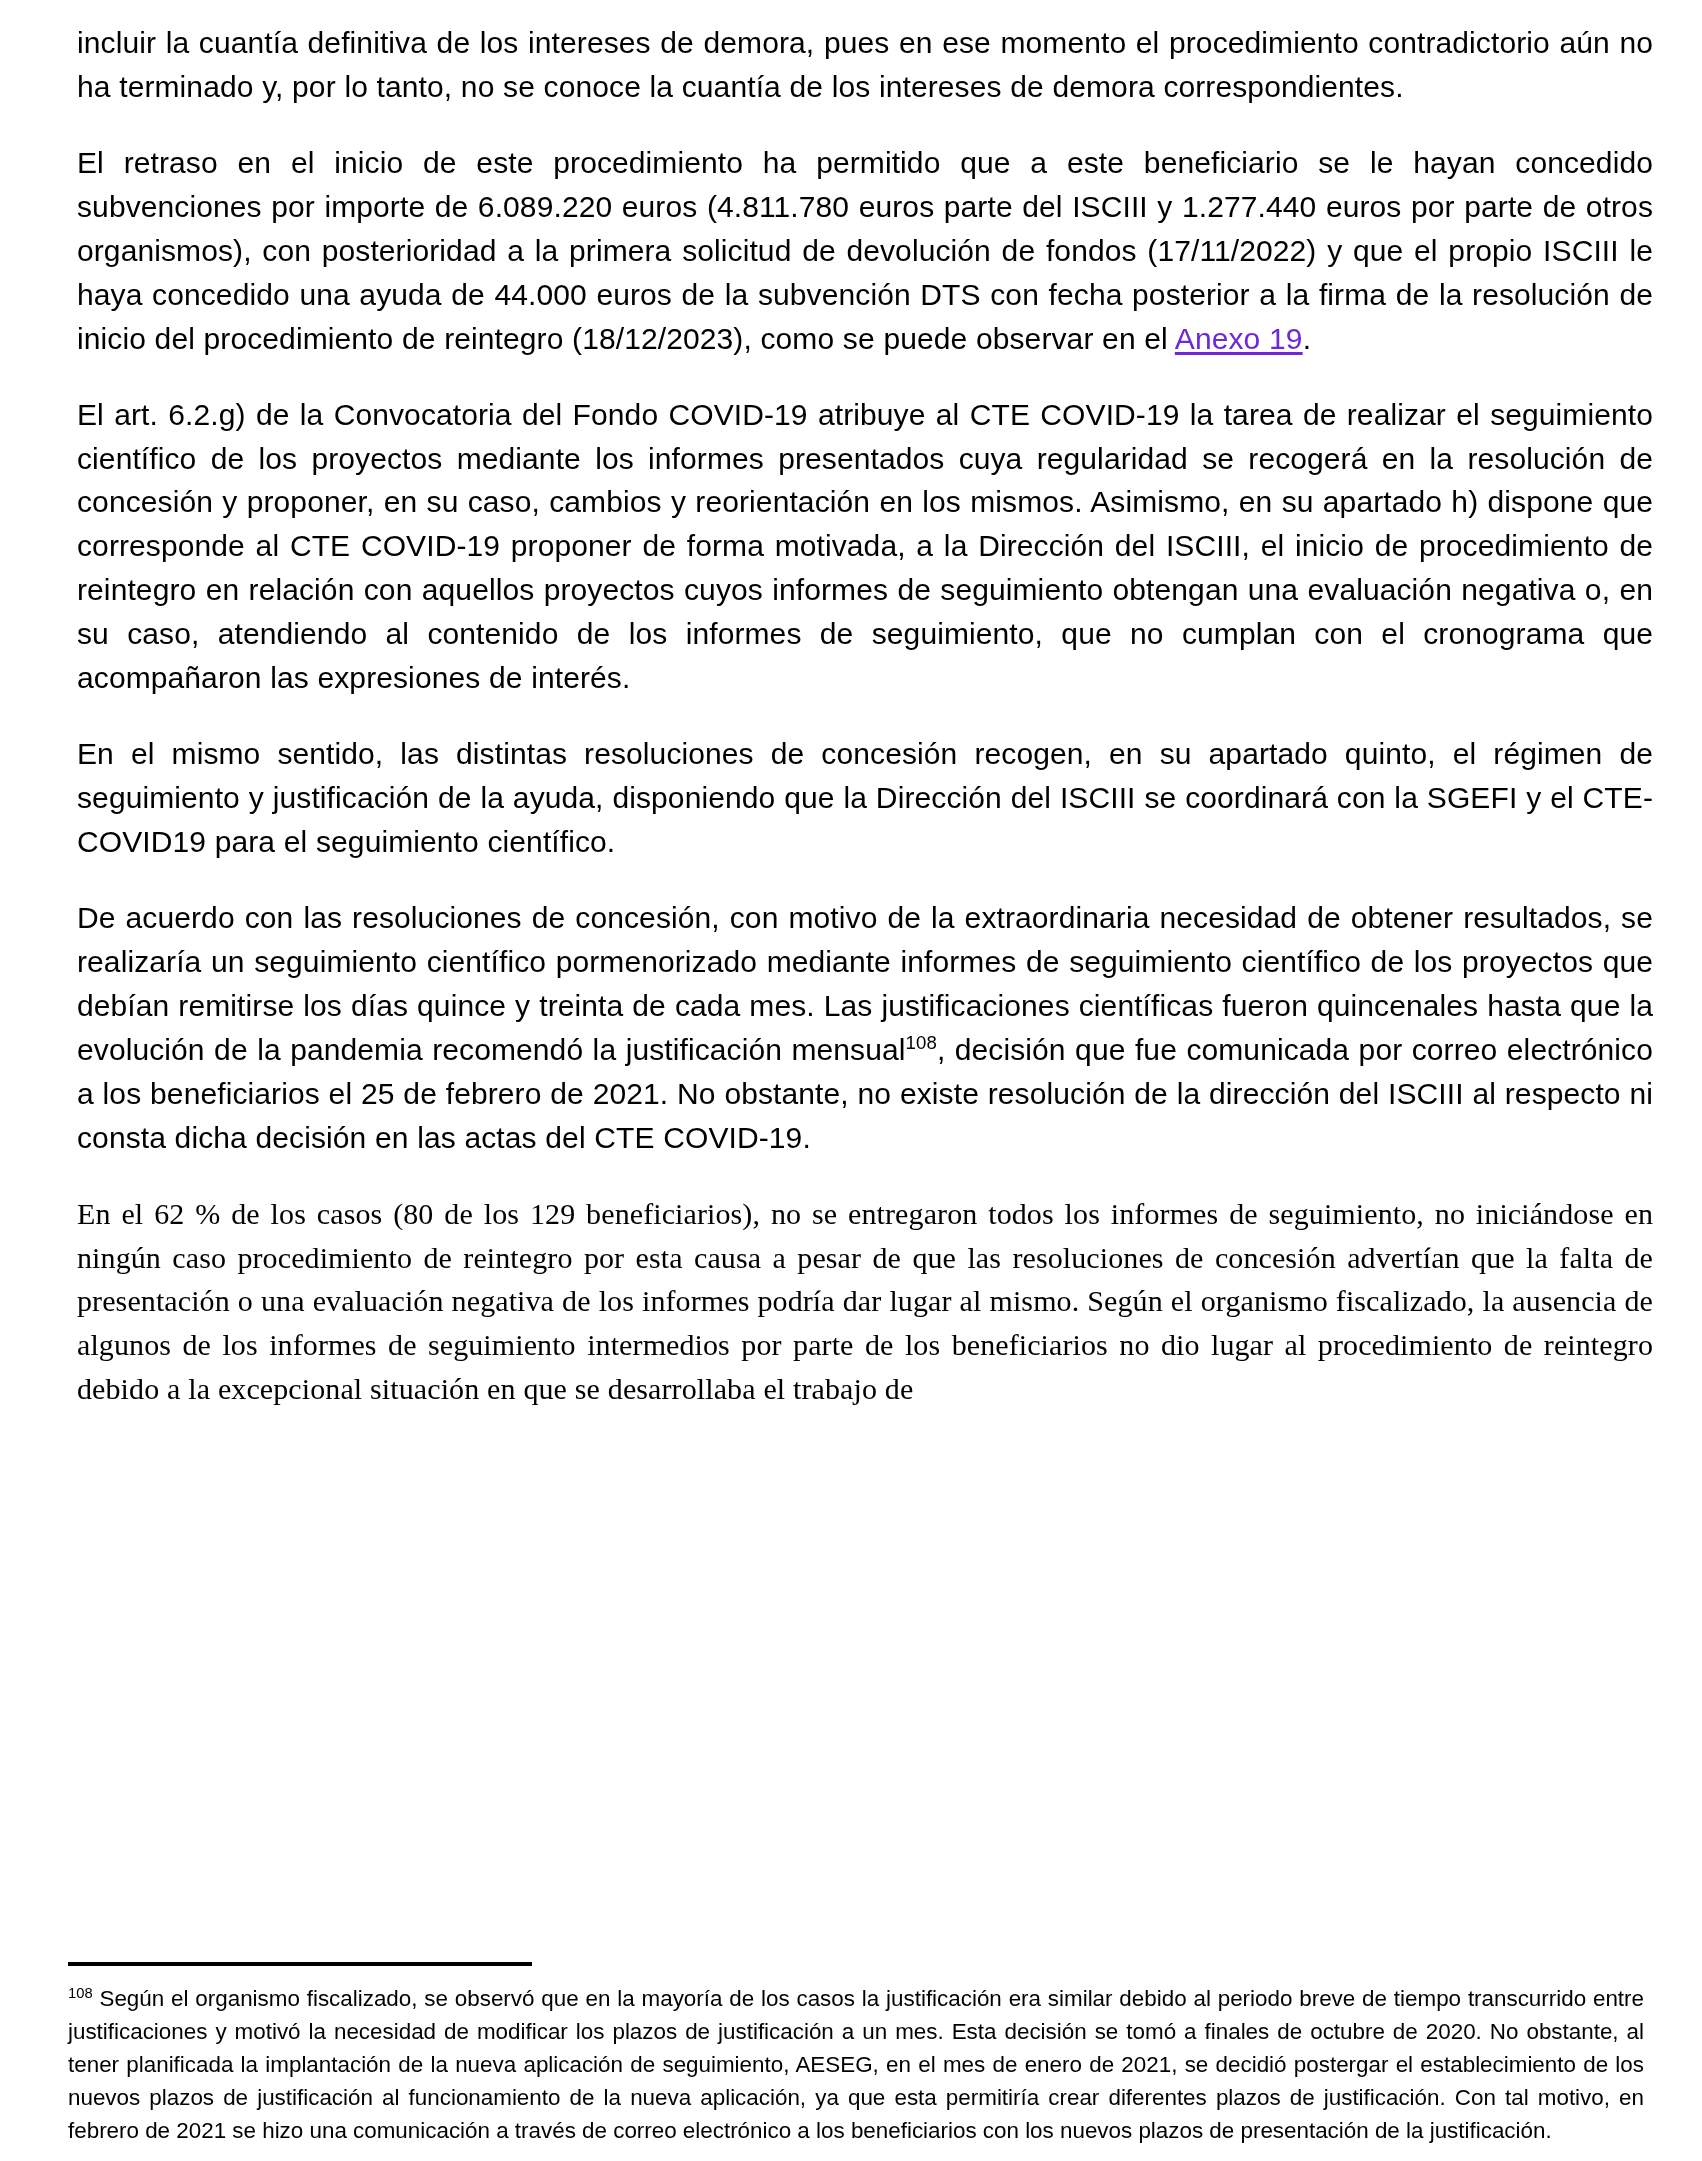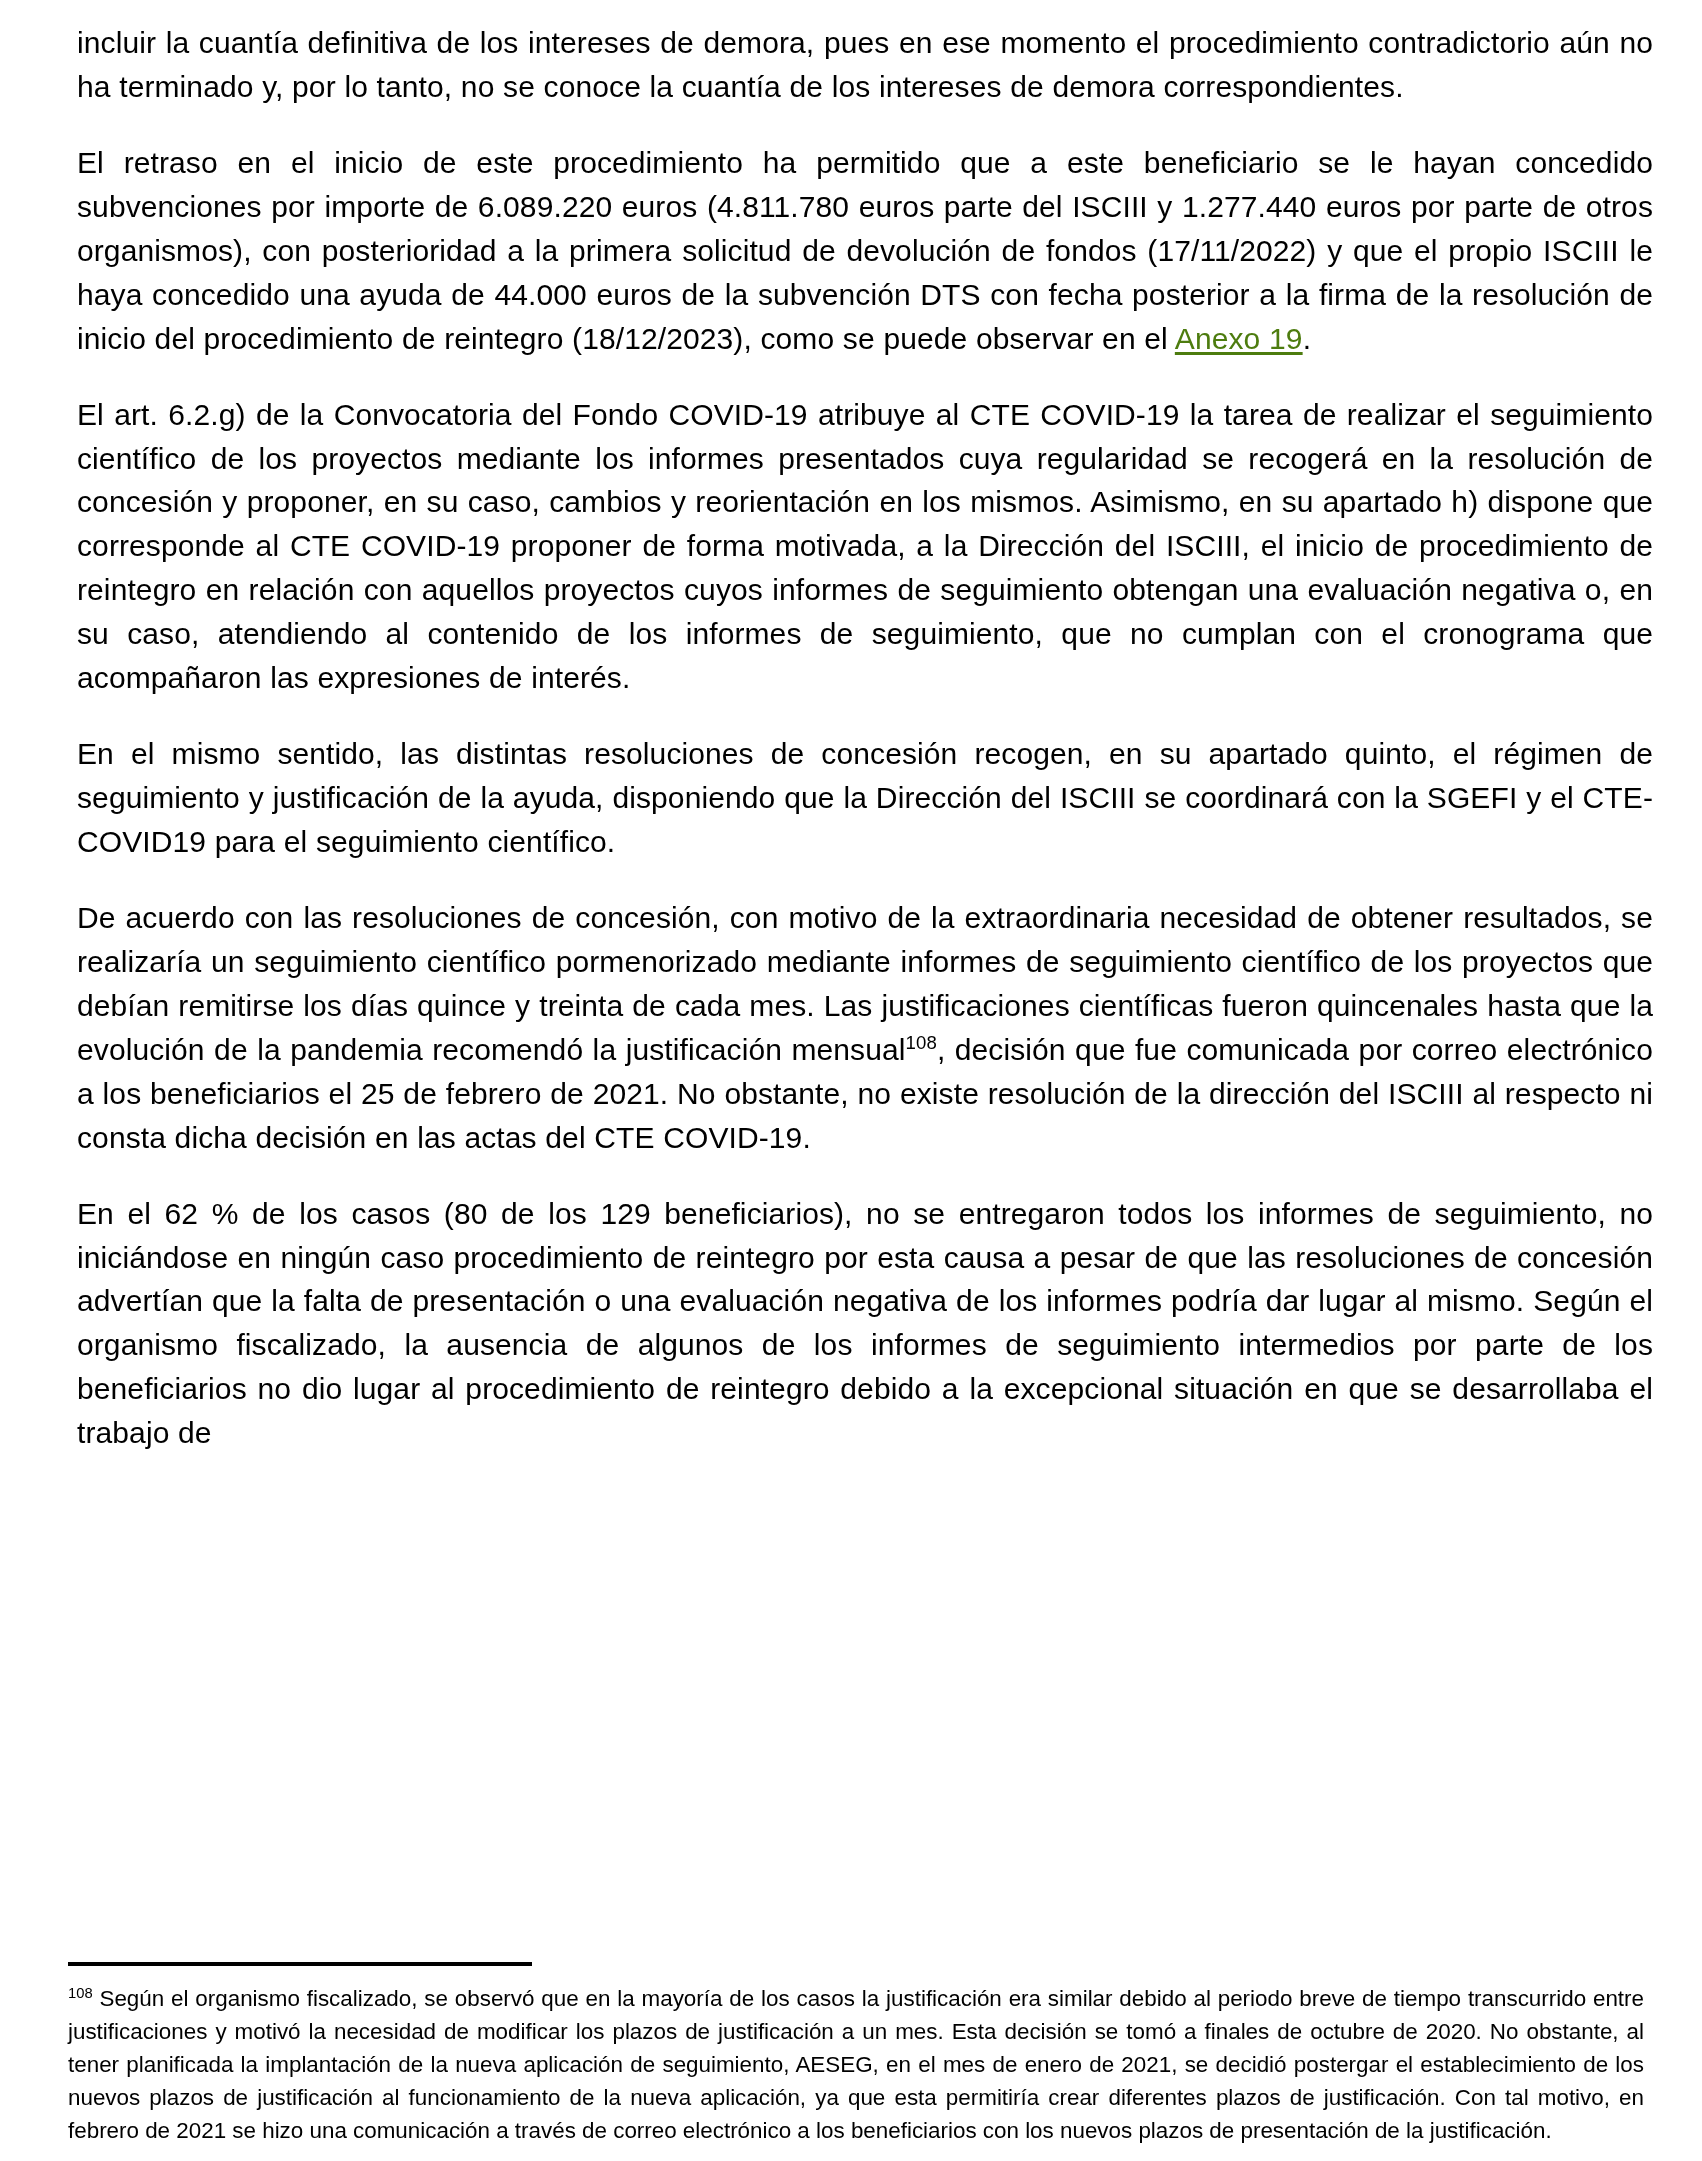--- a/index.html
+++ b/index.html
@@ -28,34 +28,35 @@
     margin: 0 0 32px 0;
     font-size: 30px;
     line-height: 1.465;
     text-align: justify;
     text-justify: inter-word;
     letter-spacing: 0.1px;
     word-spacing: 0.2px;
   }
   p.para.tight {
     margin-bottom: 22px;
+    font-family: Liberation Serif, serif;
   }
   h2.section-heading {
     margin: 29px 0 35px 0;
     font-size: 30px;
     font-weight: bold;
     line-height: 1.4;
     letter-spacing: 0.2px;
   }
   h2.section-heading .num {
     display: inline-block;
     width: 140px;
   }
   a.doc-link {
-    color: #4d7c0f;
+    color: #6d28d9;
     text-decoration: underline;
     text-underline-offset: 3.2px;
   }
   sup.fn-ref {
     font-size: 0.62em;
     vertical-align: super;
     line-height: 0;
   }
   .footnote-area {
     position: absolute;

